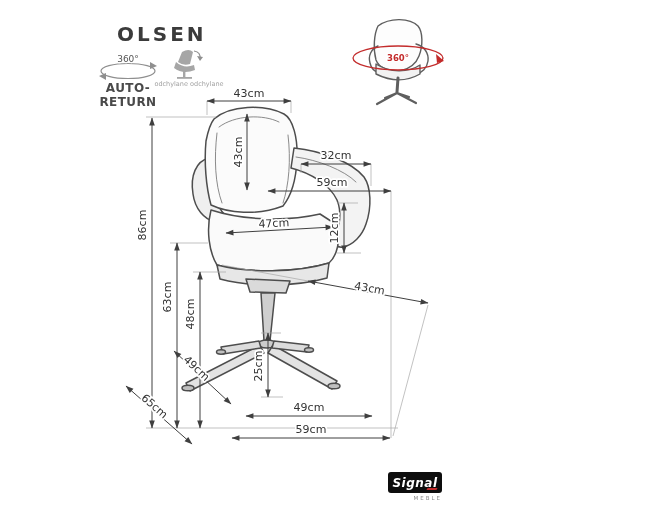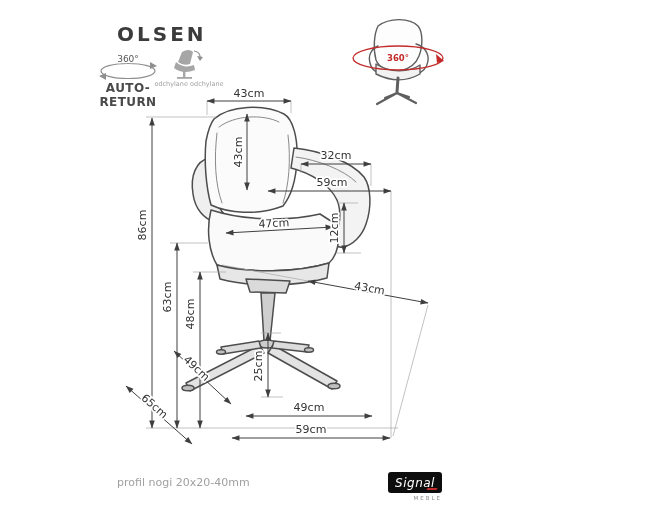--- a/index.html
+++ b/index.html
@@ -6,21 +6,21 @@
   .page{position:relative;width:650px;height:513px;background:#ffffff;overflow:hidden;
         font-family:"DejaVu Sans",sans-serif;padding-left:28px;}
   .abs{position:absolute;}
   .product-title{left:117px;top:22px;font-size:20px;font-weight:bold;letter-spacing:3px;color:#3b3b3b;}
   .auto-return{left:96px;top:81px;width:64px;text-align:center;font-size:12px;font-weight:bold;
                color:#4a4a4a;letter-spacing:.4px;}
   .tilt-caption{left:154px;top:80px;width:70px;text-align:center;font-size:6.5px;color:#a3a3a3;}
   .footer-note{left:117px;top:476px;font-size:11px;color:#a0a0a0;}
   .logo-box{left:388px;top:472px;width:54px;height:21px;background:#0d0d0d;border-radius:3px;
             display:flex;align-items:center;justify-content:center;}
-  .logo-text{color:#ffffff;font-style:italic;font-weight:normal;font-size:12px;letter-spacing:.5px;}
+  .logo-text{color:#ffffff;font-style:italic;font-weight:bold;font-size:12px;letter-spacing:.5px;}
   .logo-accent{position:absolute;right:5px;bottom:3px;width:10px;height:2px;background:#c32b2b;
                transform:skewX(-30deg);}
   .logo-sub{left:388px;top:495px;width:54px;text-align:right;font-size:5.5px;letter-spacing:2px;color:#8a8a8a;}
 
   svg text{font-family:"DejaVu Sans",sans-serif;}
   .dim{font-size:11px;fill:#333;text-anchor:middle;paint-order:stroke;stroke:#fff;
        stroke-width:3.5px;stroke-linejoin:round;}
   .dimline{stroke:#3f3f3f;stroke-width:1;fill:none;}
   .extline{stroke:#a8a8a8;stroke-width:.7;fill:none;}
   .chair path,.chair ellipse{stroke:#4d4d4d;stroke-width:1.5;stroke-linejoin:round;stroke-linecap:round;}
@@ -147,20 +147,19 @@
       <text class="dim" x="194" y="314" transform="rotate(-90 194 314)">48cm</text>
       <text class="dim" x="369" y="292" transform="rotate(10 369 292)">43cm</text>
       <text class="dim" x="262" y="366" transform="rotate(-90 262 366)">25cm</text>
       <text class="dim" x="194" y="371" transform="rotate(43 194 371)">49cm</text>
       <text class="dim" x="309" y="411">49cm</text>
       <text class="dim" x="152" y="409" transform="rotate(41 152 409)">65cm</text>
       <text class="dim" x="311" y="433">59cm</text>
     </g>
   </svg>
 
-  <div class="abs footer-note">profil nogi 20x20-40mm</div>
   <div class="abs logo-box">
     <span class="logo-text">Signal</span>
     <i class="logo-accent"></i>
   </div>
   <div class="abs logo-sub">MEBLE</div>
 
 </div>
 
 </body></html>

